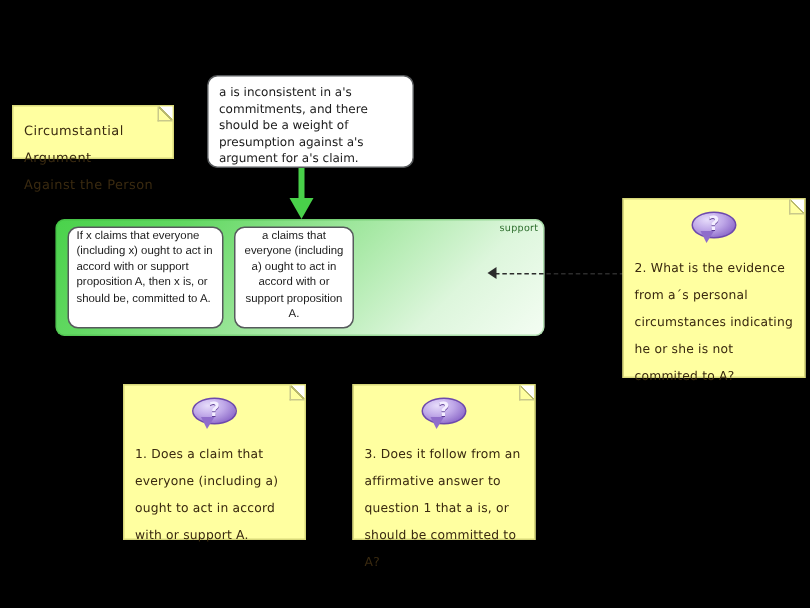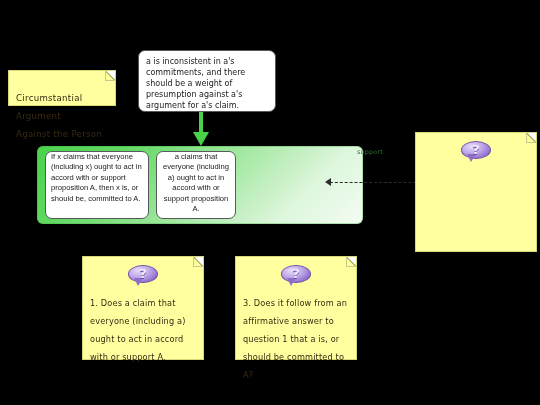--- a/index.html
+++ b/index.html
@@ -41,21 +41,21 @@
     letter-spacing: 0.15px;
     white-space: pre-wrap;
   }
 
   
   #title-note {
     left: 8px;
     top: 70px;
     width: 108px;
     height: 36px;
-    padding: 16px 7px 0 7px;
+    padding: 6px 7px 0 7px;
   }
   #title-note .sticky-text {
     font-size: 8.6px;
     line-height: 12px;
     letter-spacing: 0.3px;
   }
 
   
   .qnote {
     width: 122px;
@@ -201,21 +201,20 @@
 
   
   #support-label {
     position: absolute;
     left: 333px;
     top: 148px;
     font-family: "DejaVu Sans", sans-serif;
     font-size: 6.4px;
     color: #2f6f2f;
     letter-spacing: 0.2px;
-    margin-left: 24px;
   }
   #support-arrow-line {
     position: absolute;
     left: 330px;
     top: 182px;
     width: 96px;
     height: 0;
     border-top: 1px dashed #2c2c2c;
   }
   #support-arrow-head {
@@ -261,20 +260,23 @@
 
   <div class="sticky qnote" id="note-2">
     <span class="fold"></span>
     <div class="bubble-wrap">
       <div class="qbubble">
         <div class="ball"></div>
         <div class="tail"></div>
         <div class="qmark">?</div>
       </div>
     </div>
+    <div class="qbody">
+      <span class="sticky-text">2. What is the evidence from a´s personal circumstances indicating he or she is not commited to A?</span>
+    </div>
   </div>
 
   <div class="sticky qnote" id="note-1">
     <span class="fold"></span>
     <div class="bubble-wrap">
       <div class="qbubble">
         <div class="ball"></div>
         <div class="tail"></div>
         <div class="qmark">?</div>
       </div>

